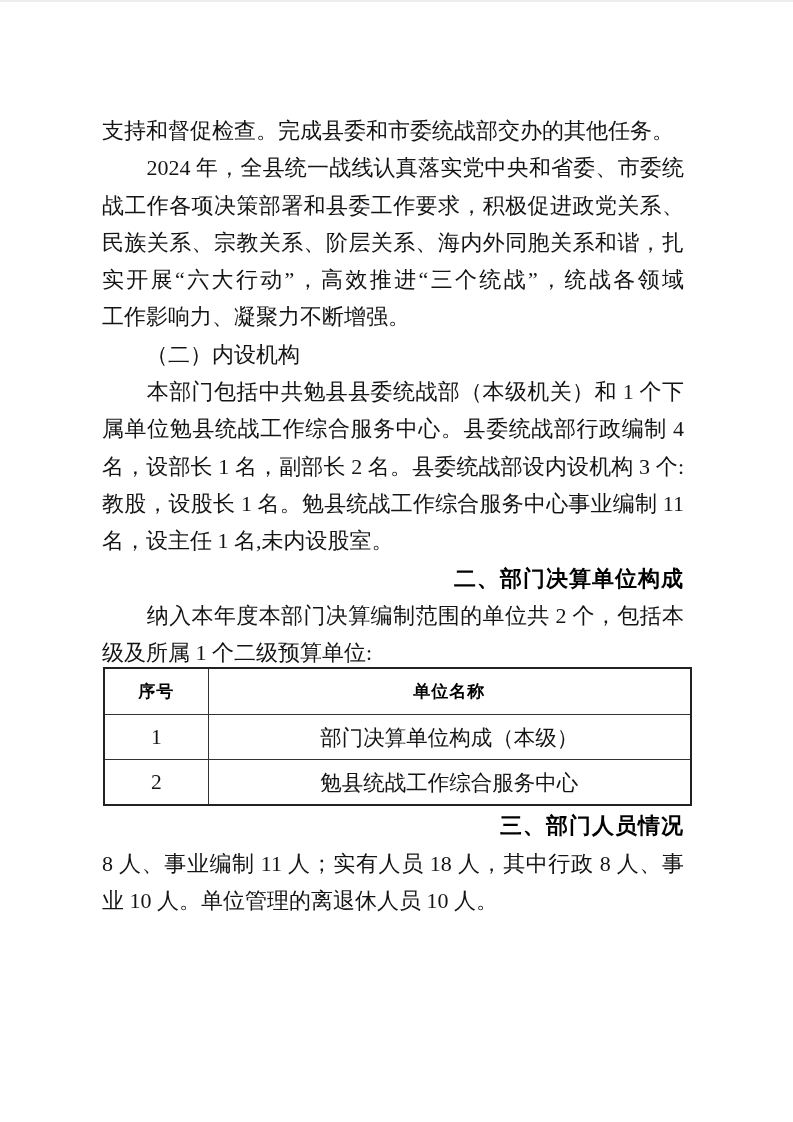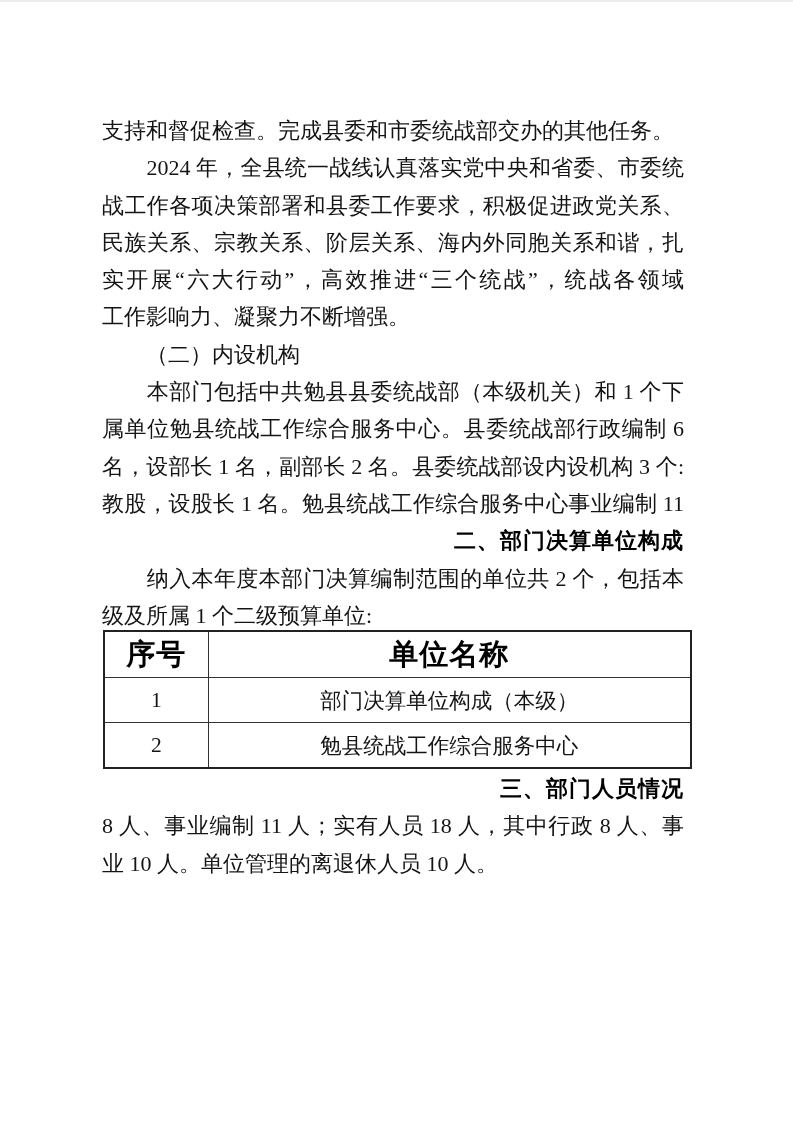--- a/index.html
+++ b/index.html
@@ -35,21 +35,21 @@
   }
   table.units th, table.units td{
     border:1px solid #333333;
     text-align:center;vertical-align:middle;
     padding:0;line-height:normal;
     overflow:hidden;
   }
   table.units th{
     height:45px;
     font-family:"Liberation Sans","DejaVu Sans",sans-serif;
-    font-weight:700;font-size:29px;color:#000000;
+    font-weight:700;font-size:17px;color:#000000;
     letter-spacing:1px;
   }
   table.units td{
     height:44px;
     font-size:21.5px;color:#141414;
     font-weight:400;
   }
   col.c-no{width:104px;}
 </style>
 </head>
@@ -63,23 +63,24 @@
     <div class="line">支持和督促检查。完成县委和市委统战部交办的其他任务。</div>
 
     <div class="line just">　　2024 年，全县统一战线认真落实党中央和省委、市委统</div>
     <div class="line just">战工作各项决策部署和县委工作要求，积极促进政党关系、</div>
     <div class="line just">民族关系、宗教关系、阶层关系、海内外同胞关系和谐，扎</div>
     <div class="line just">实开展“六大行动”，高效推进“三个统战”，统战各领域</div>
     <div class="line">工作影响力、凝聚力不断增强。</div>
 
     <div class="line">　　（二）内设机构</div>
     <div class="line just">　　本部门包括中共勉县县委统战部（本级机关）和 1 个下</div>
-    <div class="line just">属单位勉县统战工作综合服务中心。县委统战部行政编制 6</div>
+    <div class="line just">属单位勉县统战工作综合服务中心。县委统战部行政编制 4</div>
     <div class="line just">名，设部长 1 名，副部长 2 名。县委统战部设内设机构 3 个:</div>
     <div class="line just">教股，设股长 1 名。勉县统战工作综合服务中心事业编制 11</div>
+    <div class="line">名，设主任 1 名,未内设股室。</div>
 
     <div class="line head">　　二、部门决算单位构成</div>
     <div class="line just">　　纳入本年度本部门决算编制范围的单位共 2 个，包括本</div>
     <div class="line">级及所属 1 个二级预算单位:</div>
 
     <table class="units">
       <colgroup>
           <col class="c-no">
           <col>
         </colgroup>

